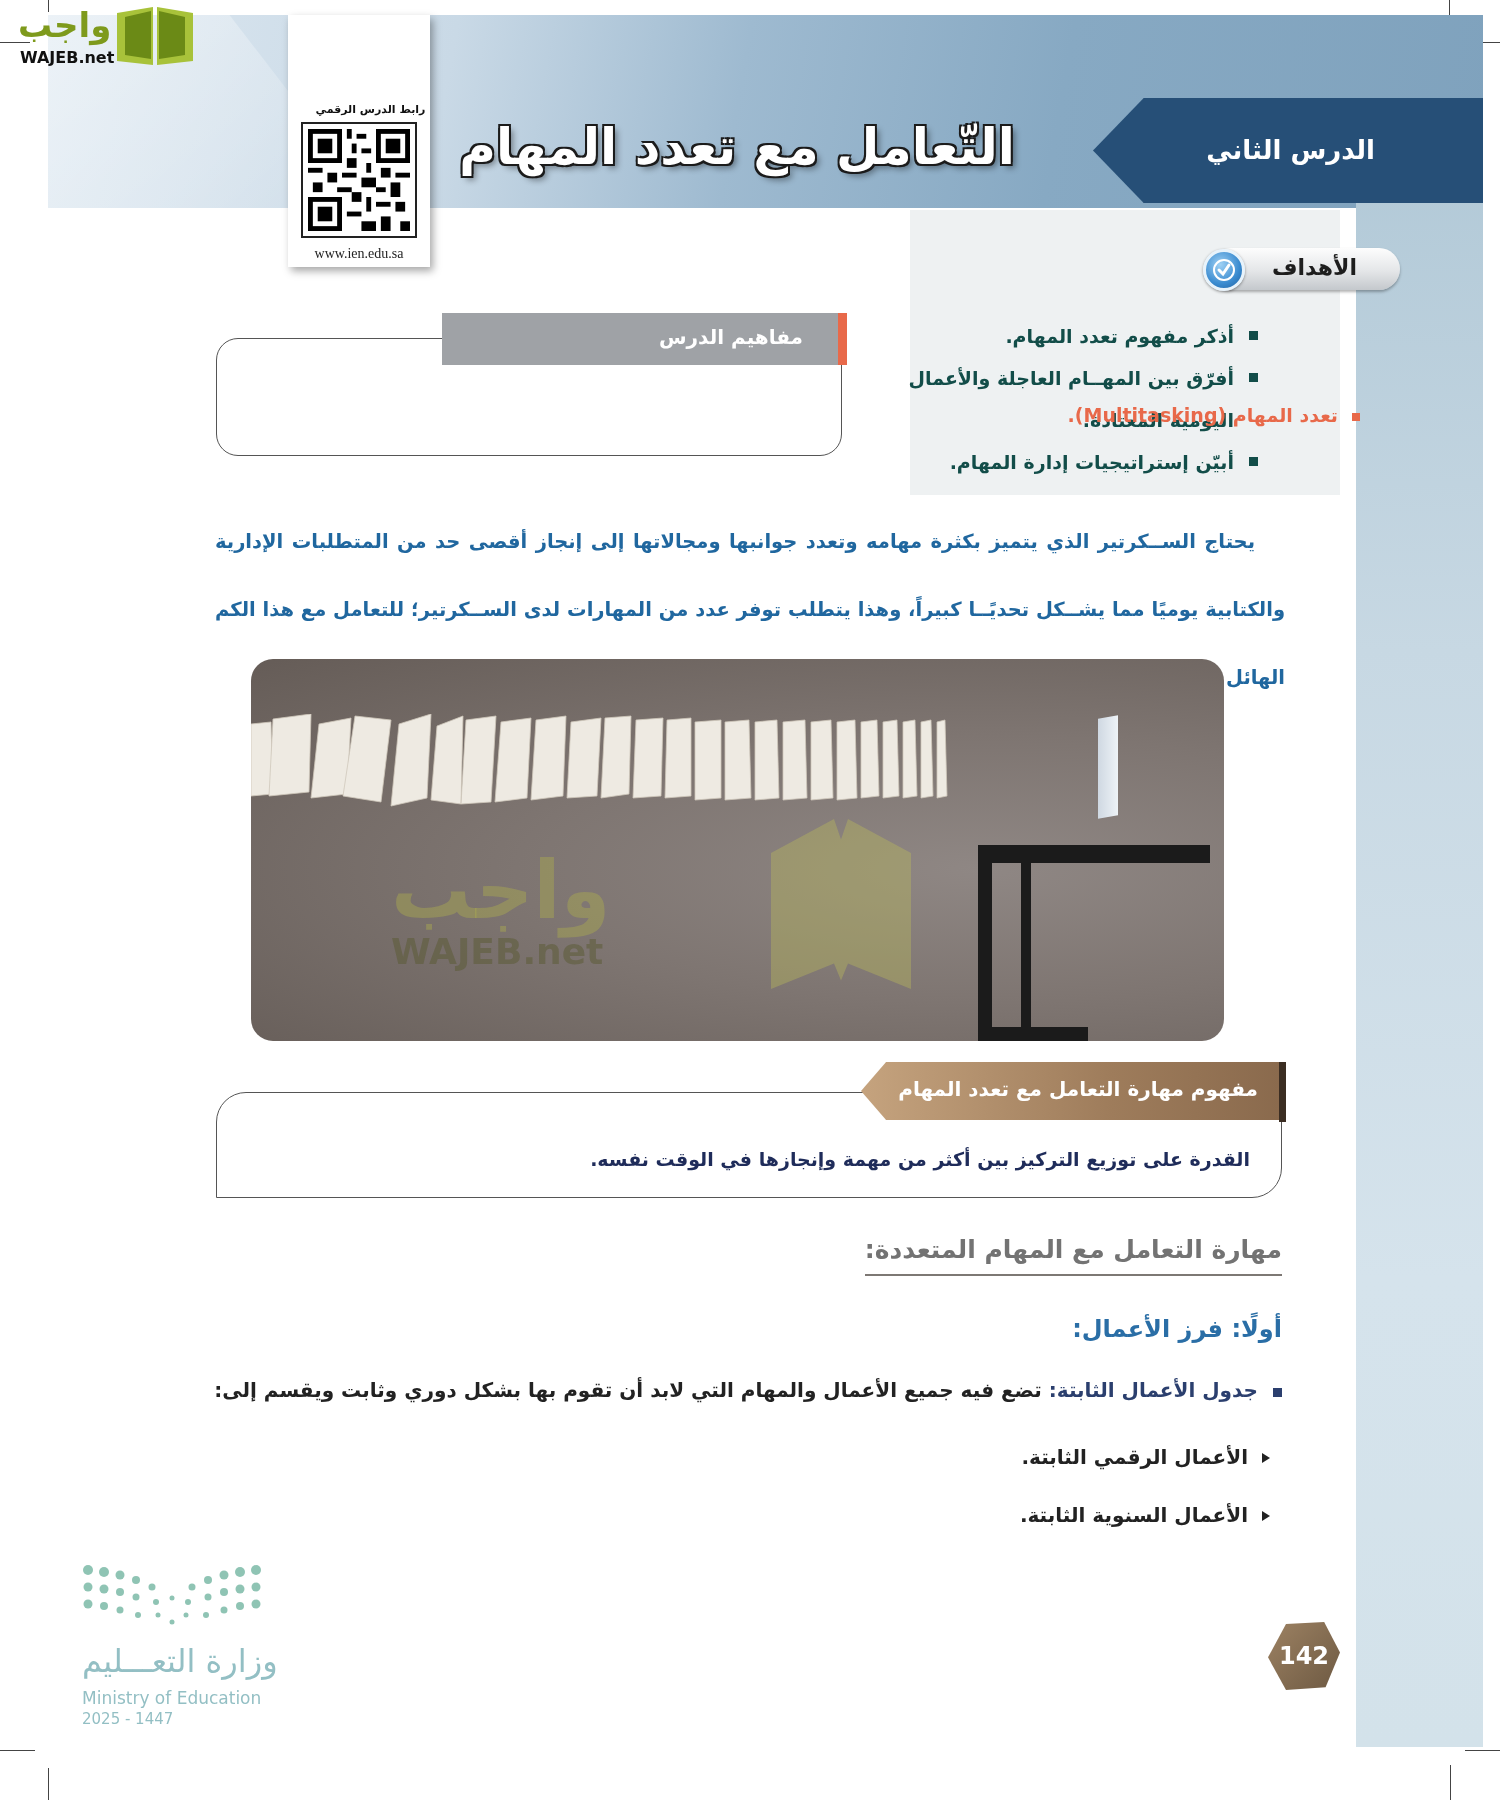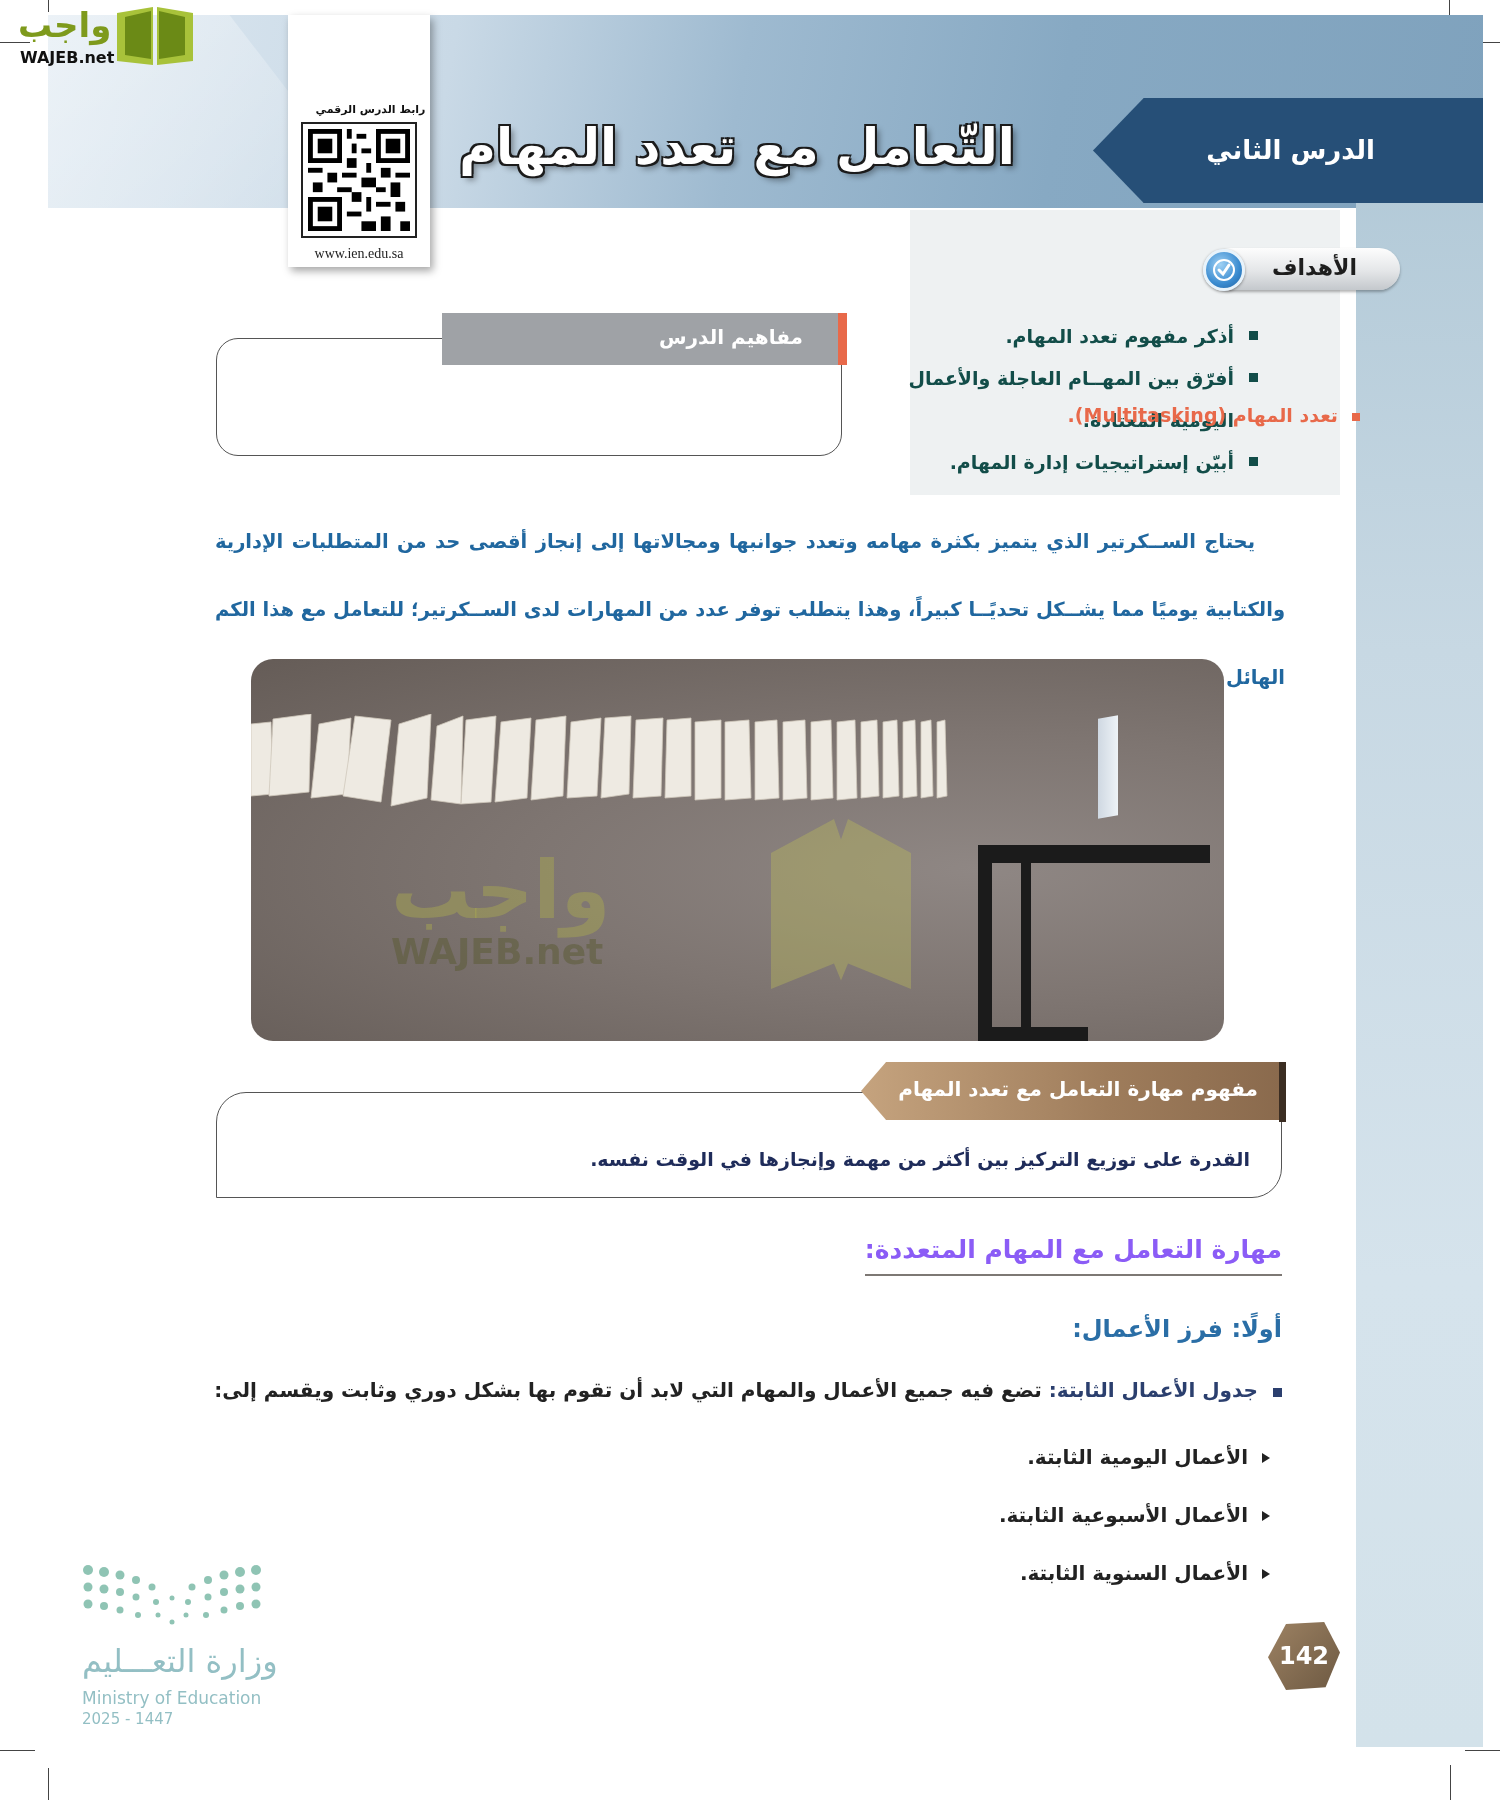--- a/index.html
+++ b/index.html
@@ -95,21 +95,21 @@
   .photo-wm-book { position: absolute; left: 520px; top: 160px; width: 140px; height: 170px; background: rgba(190,190,90,0.38); clip-path: polygon(0 20%, 45% 0, 50% 12%, 55% 0, 100% 20%, 100% 100%, 55% 85%, 50% 95%, 45% 85%, 0 100%); }
 
   
   .def-box { position: absolute; left: 216px; top: 1092px; width: 1066px; height: 106px; border: 1.5px solid #555; border-radius: 30px 30px 30px 0; border-bottom-left-radius: 0; background: #fff; }
   .def-header { position: absolute; left: 861px; top: 1062px; width: 418px; height: 58px; background: linear-gradient(90deg, #c5a37e 0%, #9e7c5b 60%, #8a6a4d 100%); clip-path: polygon(6% 0, 100% 0, 100% 100%, 6% 100%, 0 50%); }
   .def-bar { position: absolute; left: 1279px; top: 1062px; width: 7px; height: 60px; background: #3b2d22; }
   .def-title { position: absolute; right: 242px; top: 1077px; color: #fff; font-size: 20px; font-weight: bold; }
   .def-text { position: absolute; right: 250px; top: 1148px; font-size: 19px; font-weight: bold; color: #1f2c5a; }
 
   
-  .section-title { position: absolute; right: 218px; top: 1235px; font-size: 25px; font-weight: bold; color: #8b5cf6; padding-bottom: 10px; border-bottom: 2px solid #7d7874; }
+  .section-title { position: absolute; right: 218px; top: 1235px; font-size: 25px; font-weight: bold; color: #737373; padding-bottom: 10px; border-bottom: 2px solid #7d7874; }
   .sub-title { position: absolute; right: 218px; top: 1315px; font-size: 24px; font-weight: bold; color: #2a6ea6; }
   .fixed-line { position: absolute; right: 218px; top: 1378px; font-size: 20px; font-weight: bold; color: #222; padding-right: 24px; }
   .fixed-line::before { content: ""; position: absolute; right: 0; top: 10px; width: 9px; height: 9px; background: #2b3f6e; }
   .fixed-line .term { color: #2b3f6e; }
 
   .sub-list { position: absolute; right: 230px; top: 1428px; list-style: none; }
   .sub-item { font-size: 20px; font-weight: bold; color: #222; line-height: 58px; position: relative; padding-right: 22px; }
   .sub-item::before { content: ""; position: absolute; right: 0; top: 25px; border-top: 5px solid transparent; border-bottom: 5px solid transparent; border-left: 8px solid #222; }
 
   
@@ -264,22 +264,21 @@
 <div class="def-box"></div>
 <div class="def-header"></div>
 <div class="def-bar"></div>
 <div class="def-title">مفهوم مهارة التعامل مع تعدد المهام</div>
 <div class="def-text">القدرة على توزيع التركيز بين أكثر من مهمة وإنجازها في الوقت نفسه.</div>
 
 <h2 class="section-title">مهارة التعامل مع المهام المتعددة:</h2>
 <h3 class="sub-title">أولًا: فرز الأعمال:</h3>
 <div class="fixed-line"><span class="term">جدول الأعمال الثابتة:</span><span> تضع فيه جميع الأعمال والمهام التي لابد أن تقوم بها بشكل دوري وثابت ويقسم إلى:</span></div>
 <ul class="sub-list">
-  <li class="sub-item">الأعمال اليومية الثابتة.</li>
-  <li class="sub-item">الأعمال الأسبوعية الثابتة.</li>
+  <li class="sub-item">الأعمال الرقمي الثابتة.</li>
   <li class="sub-item">الأعمال السنوية الثابتة.</li>
 </ul>
 
 <div class="page-num">142</div>
 
 <div class="moe">
   <svg class="moe-dots" width="180" height="80" viewBox="0 0 180 80">
     <g fill="#8fc4b4">
       <circle cx="6" cy="10" r="5"></circle>
         <circle cx="22" cy="12" r="5"></circle>

